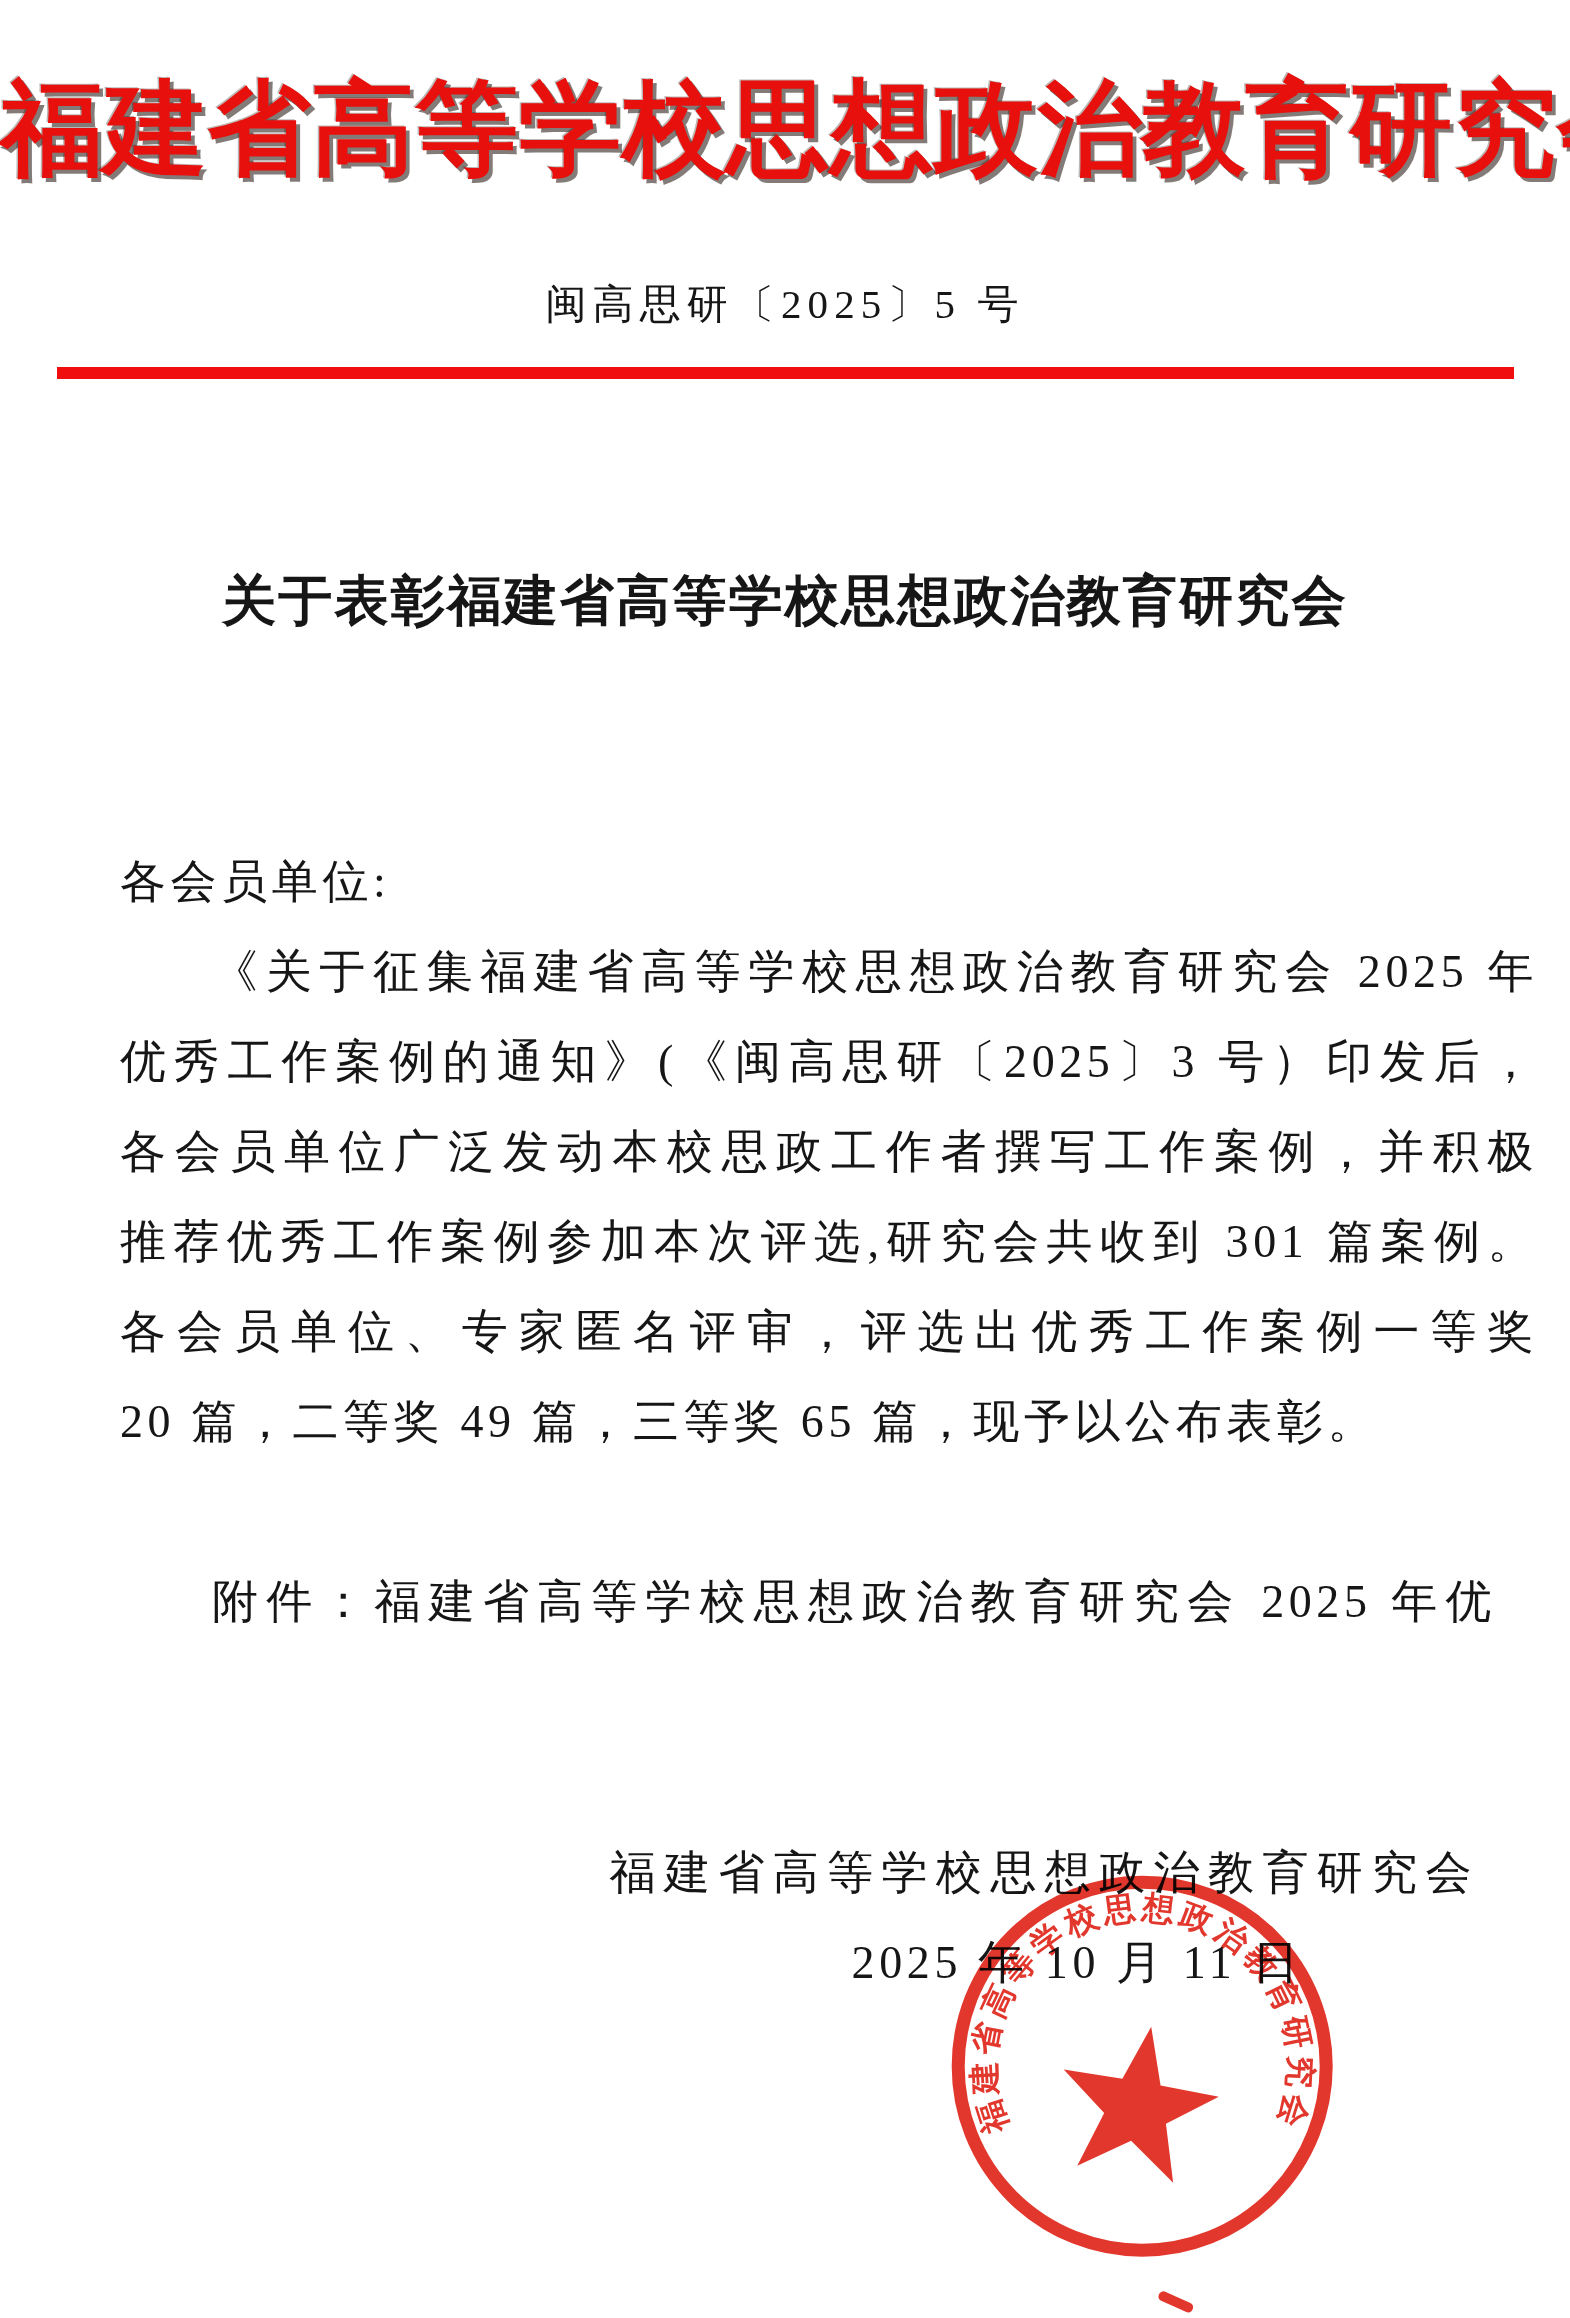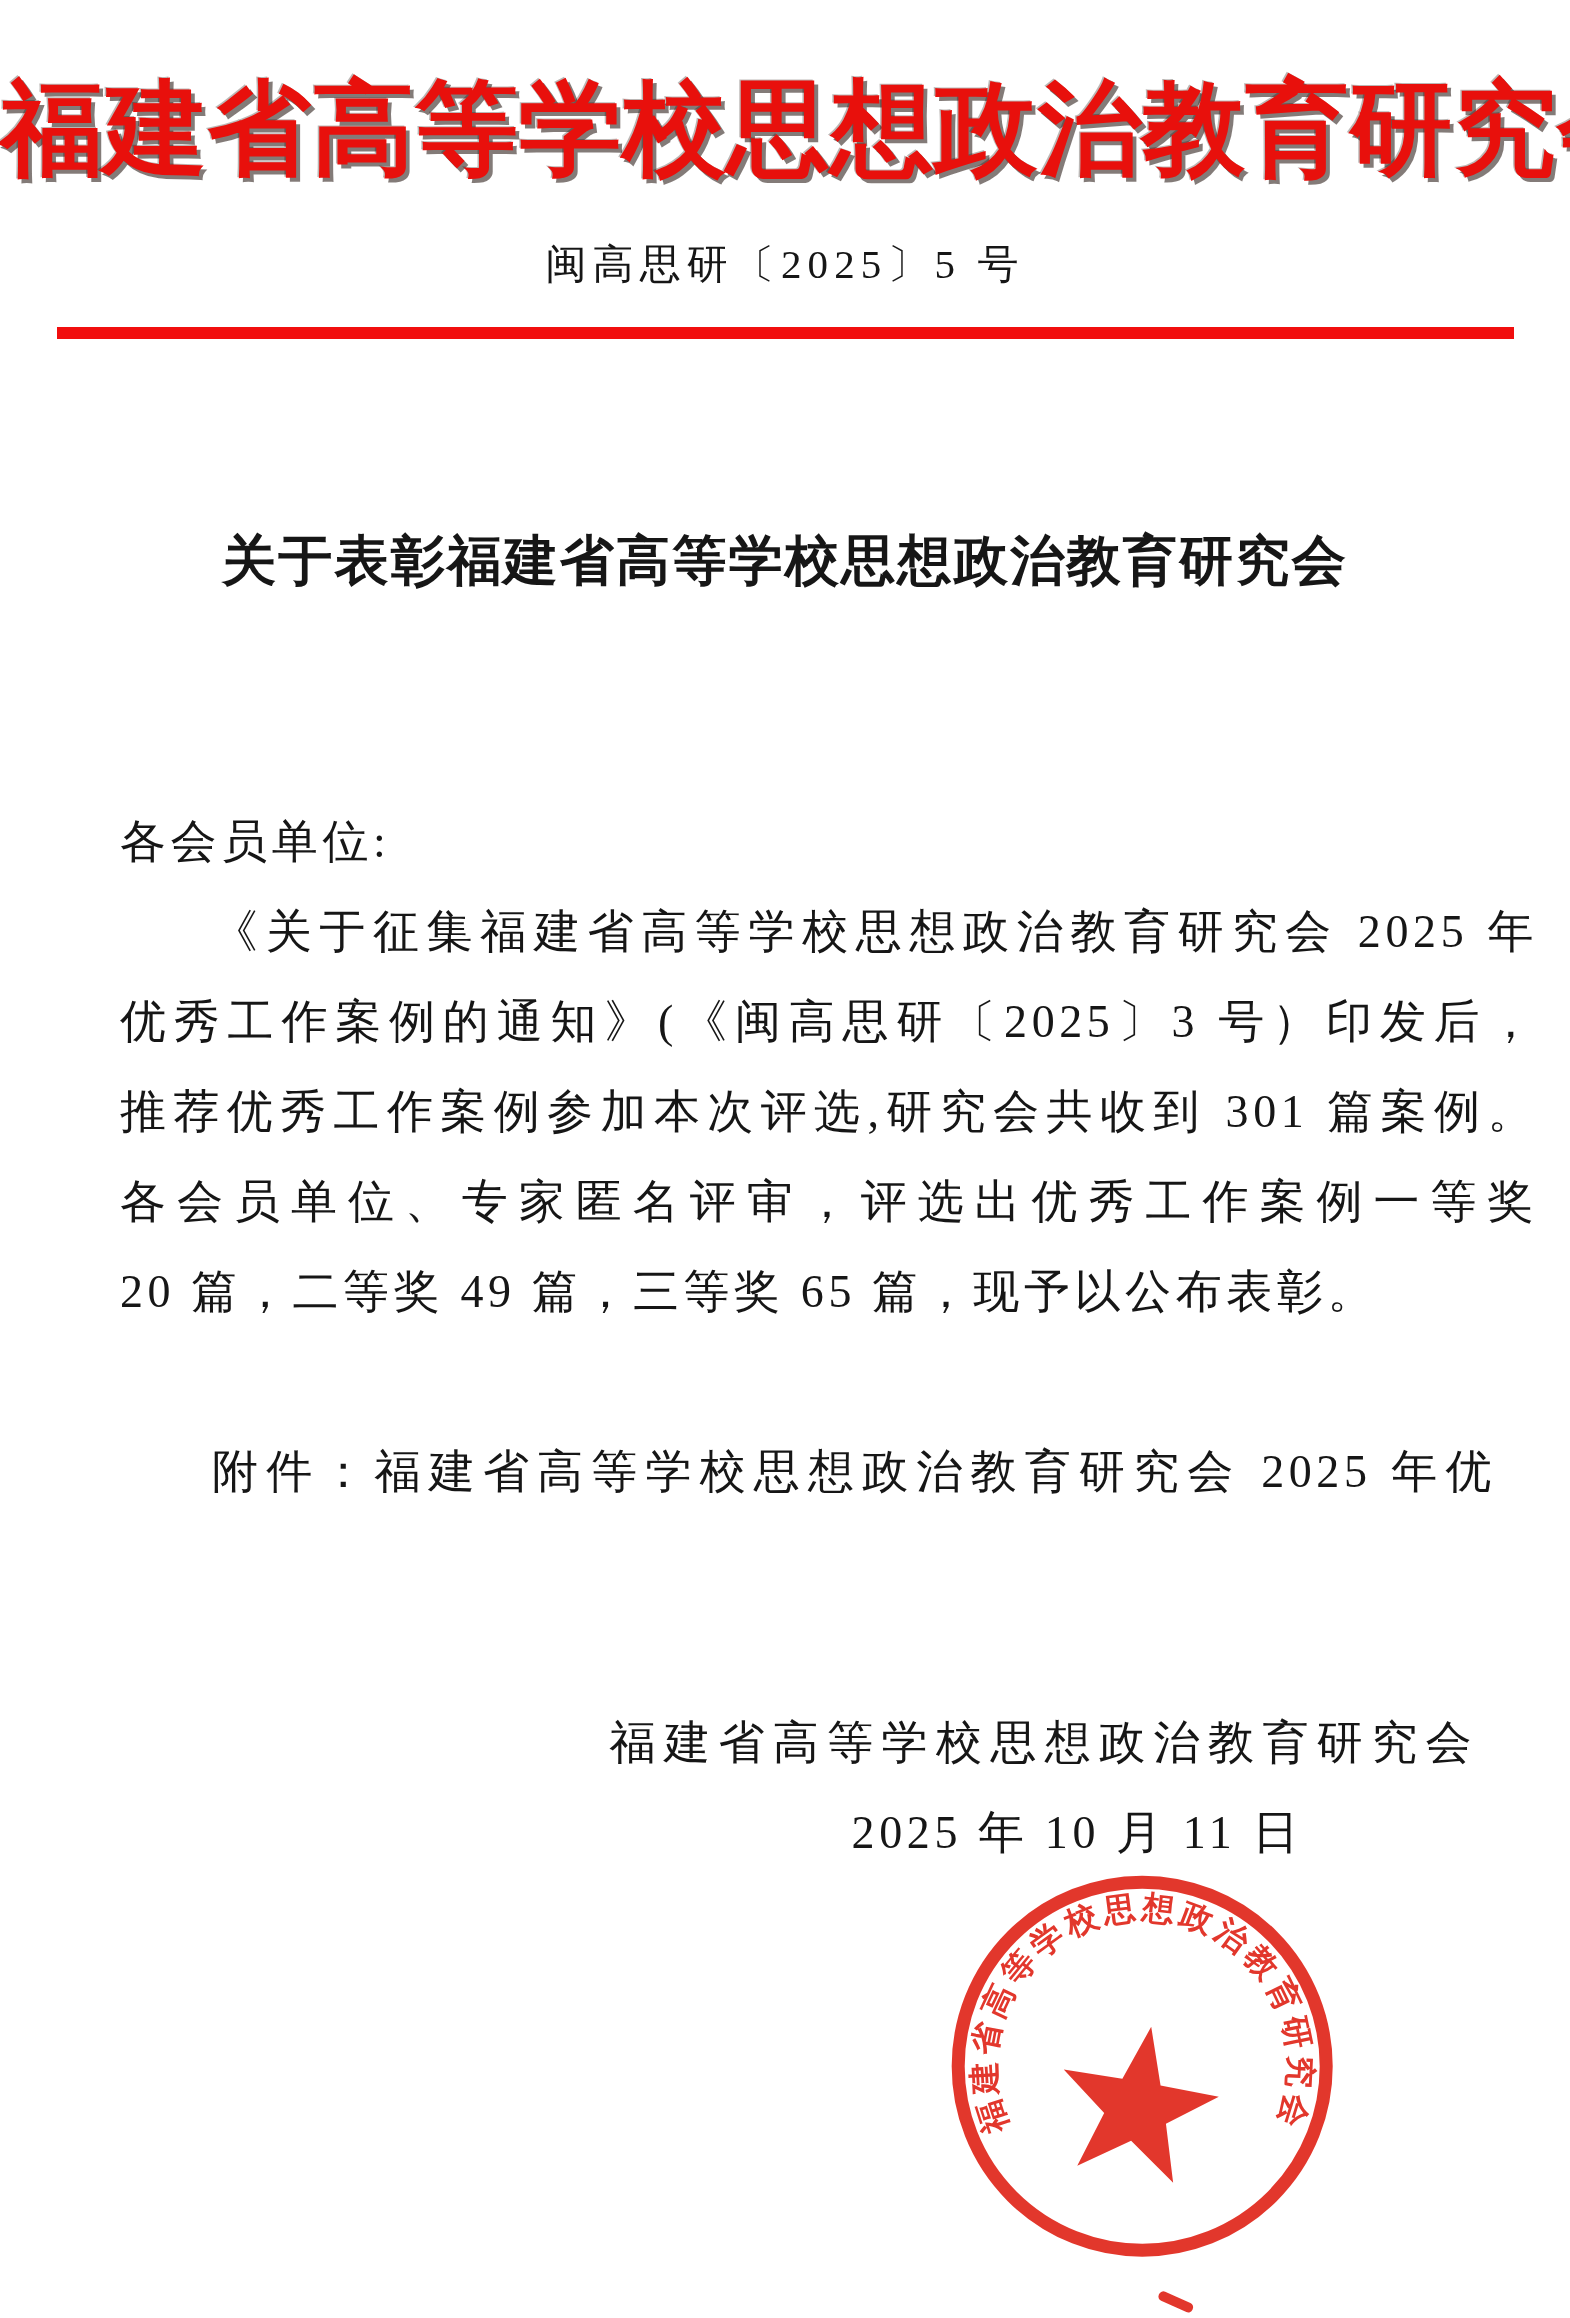--- a/index.html
+++ b/index.html
@@ -22,21 +22,21 @@
     margin:0;padding-top:66px;
     text-align:center;
     font-size:103px;line-height:126px;
     font-weight:bold;
     color:var(--accent-red);
     letter-spacing:0.8px;
     text-shadow:3.8px 3.8px 0 rgba(30,15,10,.55), -1.5px -1.5px 0 rgba(30,15,10,.30);
     white-space:nowrap;
   }
   .doc-number{
-    margin-top:44px;
+    margin-top:84px;
     text-align:center;
     font-size:41px;line-height:57px;
     letter-spacing:6.1px;
     white-space:nowrap;
   }
   .red-rule{
     width:1457px;height:11.5px;
     margin:34px auto 0;
     background:var(--rule-red);
   }
@@ -115,20 +115,21 @@
 
   <main>
     <div class="notice-title">
       <div>关于表彰福建省高等学校思想政治教育研究会</div>
     </div>
 
     <section class="body-block">
       <div class="line">各会员单位:</div>
       <div class="line stretch indent2">《关于征集福建省高等学校思想政治教育研究会 2025 年</div>
       <div class="line stretch">优秀工作案例的通知》(《闽高思研〔2025〕3 号）印发后，</div>
+      <div class="line stretch">各会员单位广泛发动本校思政工作者撰写工作案例，并积极</div>
       <div class="line stretch">推荐优秀工作案例参加本次评选,研究会共收到 301 篇案例。</div>
       <div class="line stretch">各会员单位、专家匿名评审，评选出优秀工作案例一等奖</div>
       <div class="line">20 篇，二等奖 49 篇，三等奖 65 篇，现予以公布表彰。</div>
     </section>
 
     <section class="attach-block">
       <div class="line stretch indent2">附件：福建省高等学校思想政治教育研究会 2025 年优</div>
     </section>
 
     <section class="sig-block">

